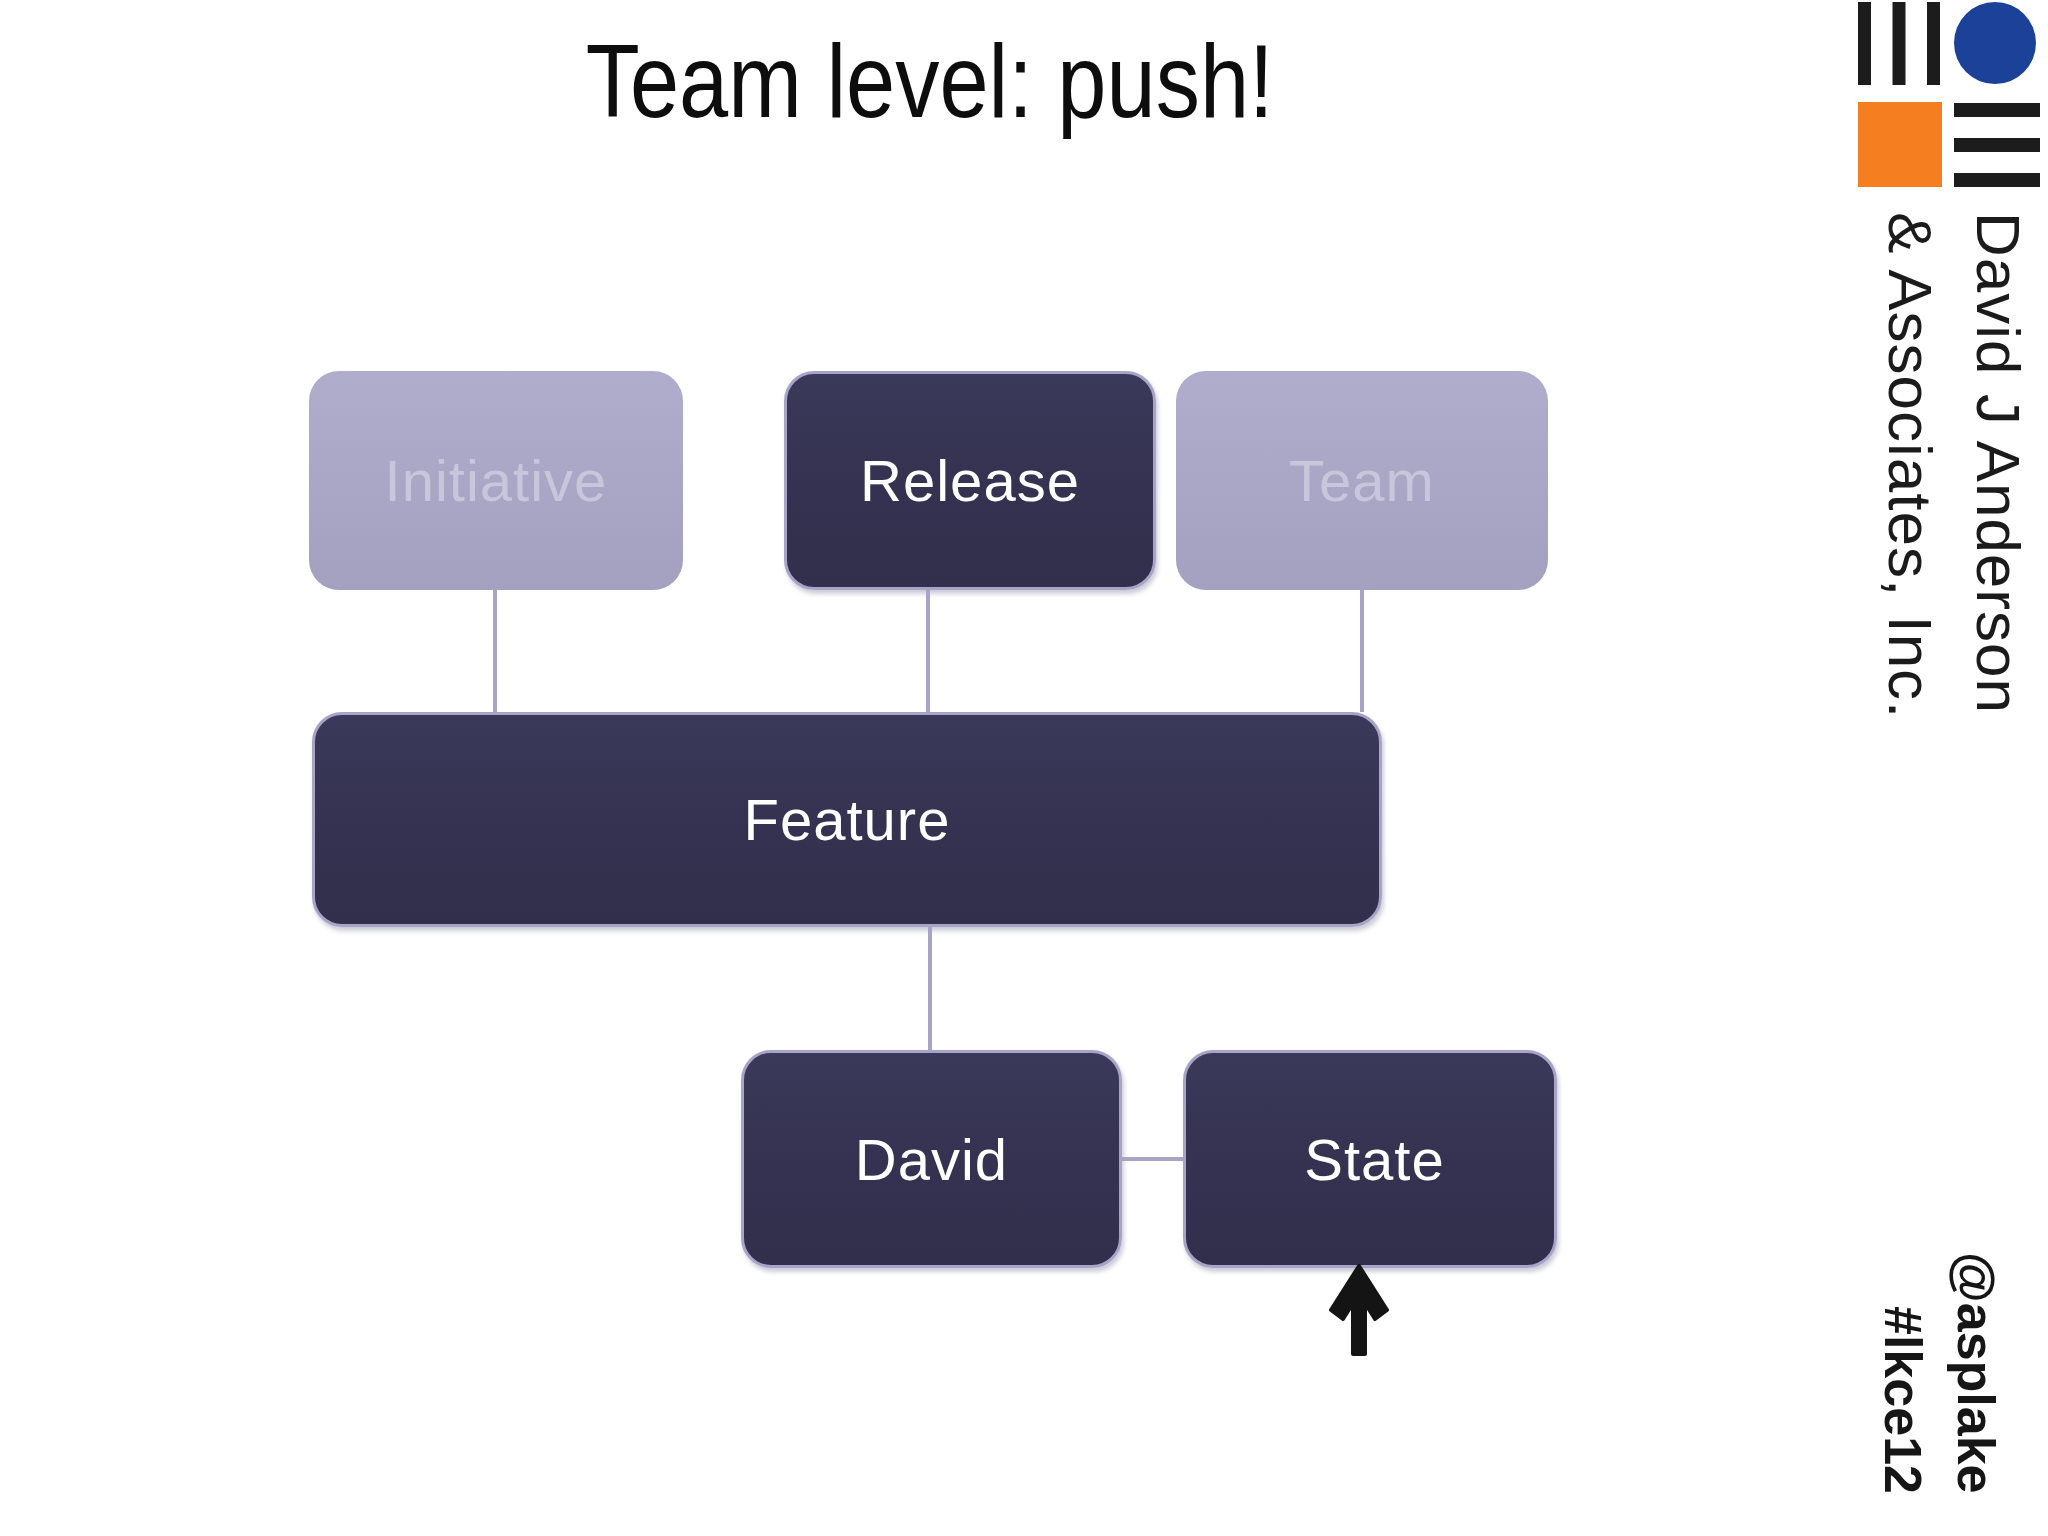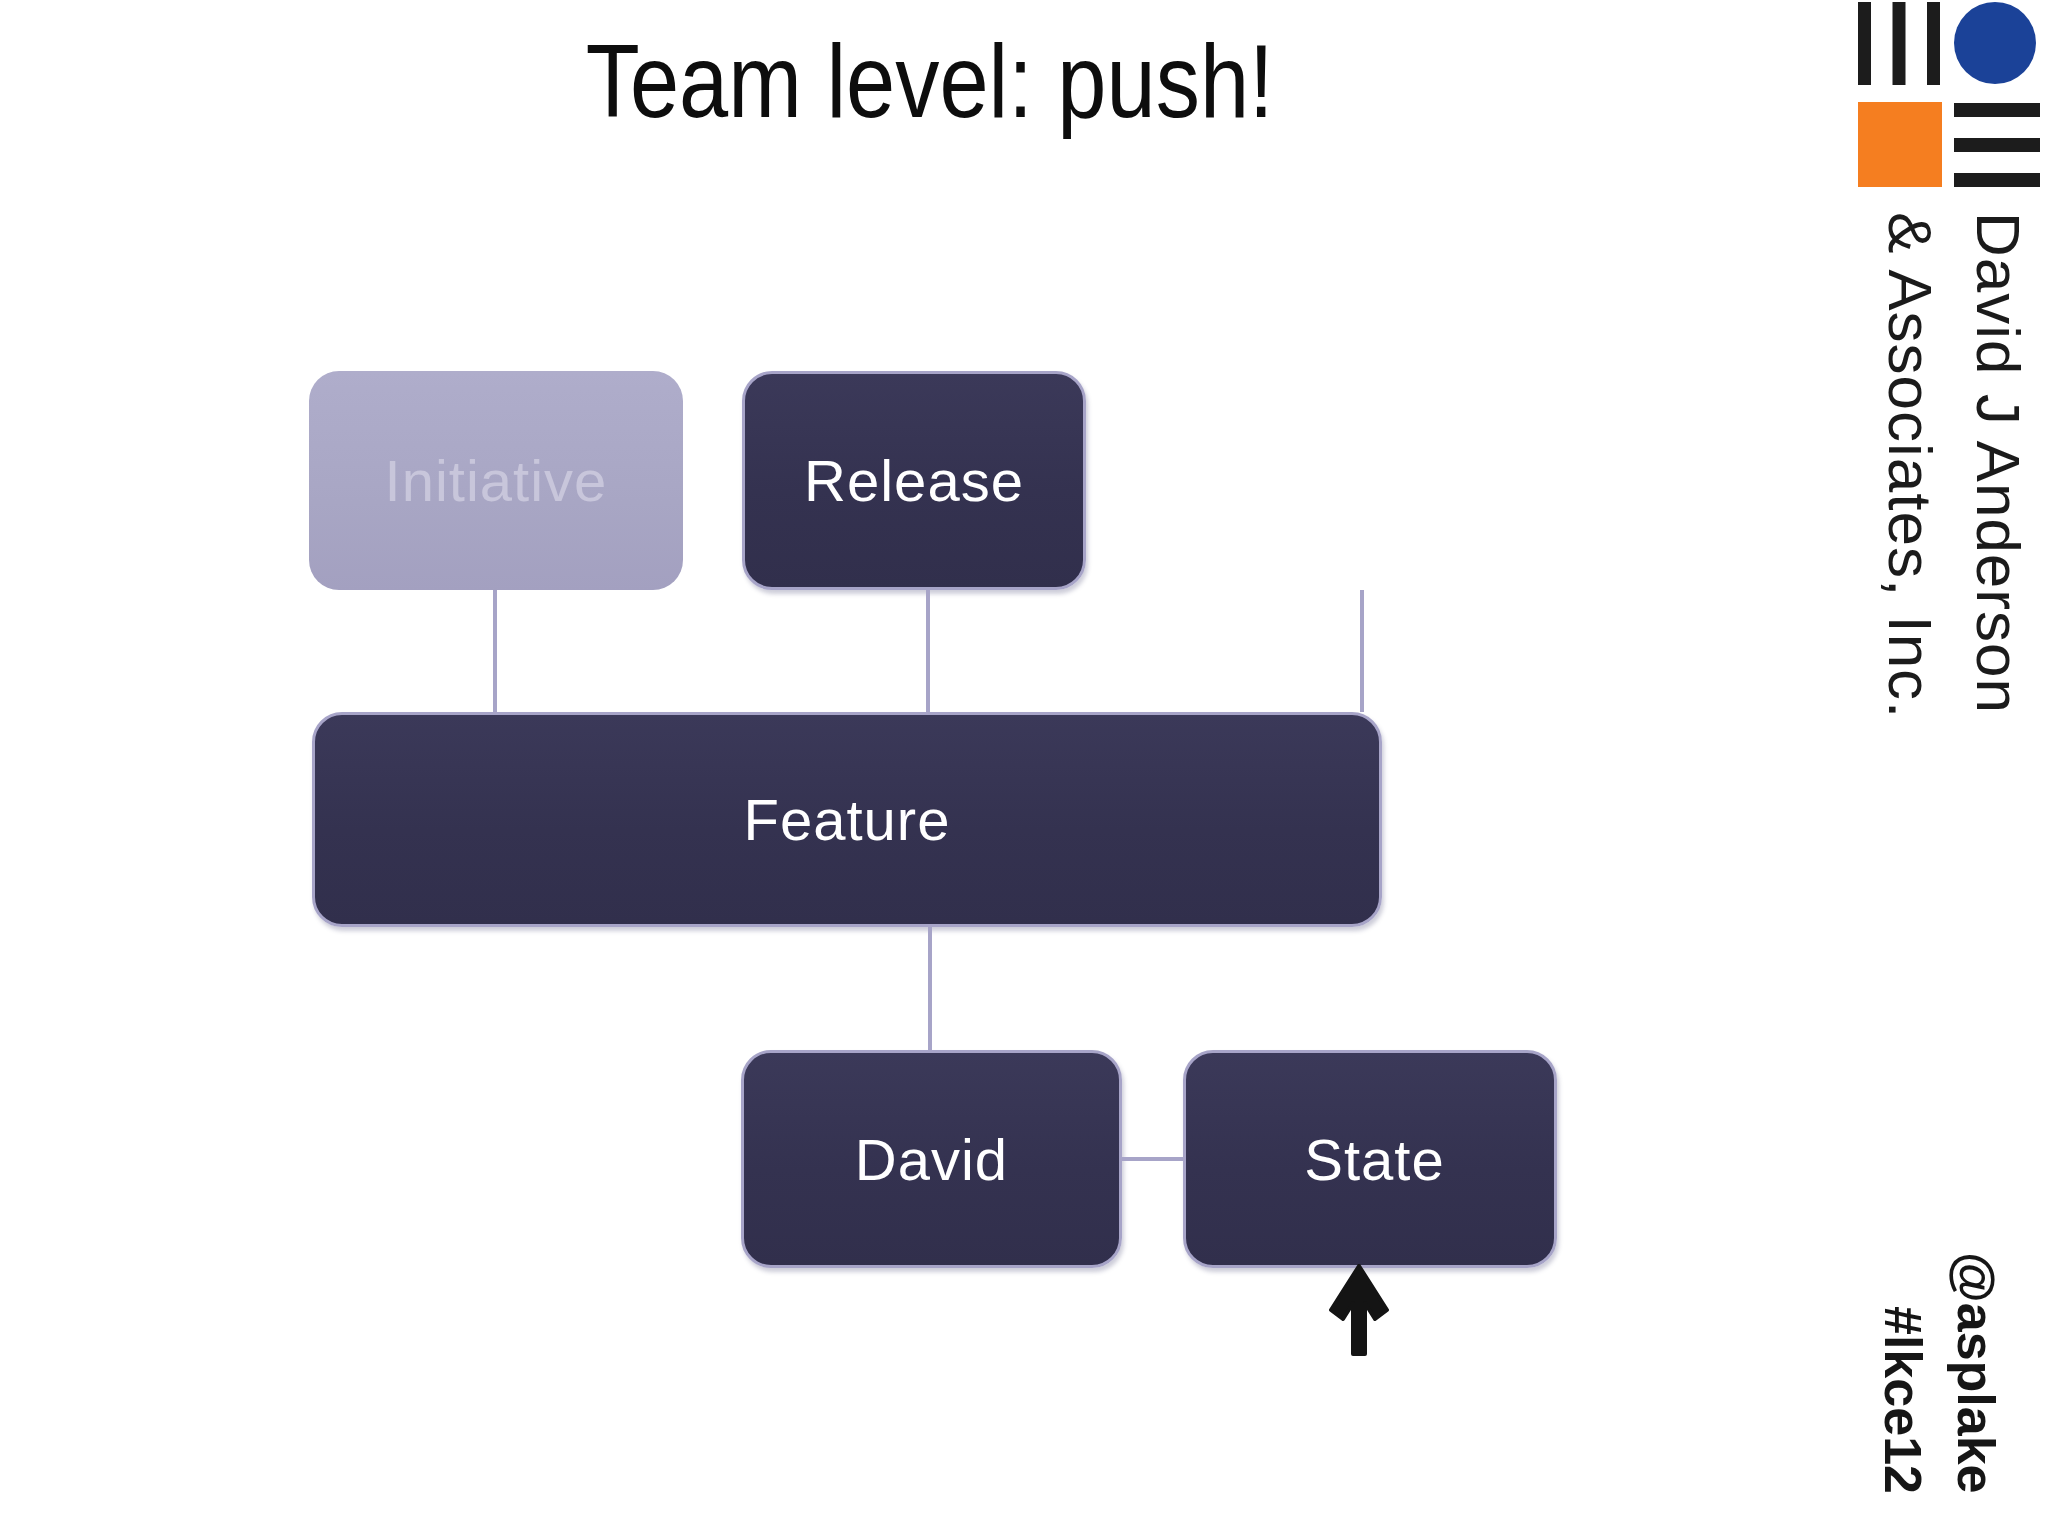--- a/index.html
+++ b/index.html
@@ -45,21 +45,21 @@
     border: 3px solid #a7a4c8;
     color: #ffffff;
     box-shadow: 2px 4px 4px rgba(90, 88, 130, 0.30);
   }
   .box.light {
     background: linear-gradient(180deg, #afadcb 0%, #a8a6c4 60%, #a3a0c0 100%);
     color: #c8c6db;
   }
 
   #box-initiative { left: 309px;  top: 371px;  width: 374px;  height: 219px; }
-  #box-release    { left: 742px;  top: 371px;  width: 344px;  height: 219px; }
+  #box-release    { left: 784px;  top: 371px;  width: 372px;  height: 219px; }
   #box-team       { left: 1176px; top: 371px;  width: 372px;  height: 219px; }
   #box-feature    { left: 312px;  top: 712px;  width: 1070px; height: 215px; }
   #box-task       { left: 741px;  top: 1050px; width: 381px;  height: 218px; }
   #box-state      { left: 1183px; top: 1050px; width: 374px;  height: 218px; padding-left: 9px; }
 
   
   .connector { position: absolute; background: #a7a4c8; }
   #conn-initiative-feature { left: 493px;  top: 590px; width: 4px;  height: 122px; }
   #conn-release-feature    { left: 926px;  top: 590px; width: 4px;  height: 122px; }
   #conn-team-feature       { left: 1360px; top: 590px; width: 4px;  height: 122px; }
@@ -115,20 +115,23 @@
   <div class="title-wrap">
     <span class="title">Team level: push!</span>
   </div>
 
   <div class="box light" id="box-initiative">
     <span>Initiative</span>
   </div>
   <div class="box dark" id="box-release">
     <span>Release</span>
   </div>
+  <div class="box light" id="box-team">
+    <span>Team</span>
+  </div>
   <div class="box dark" id="box-feature">
     <span>Feature</span>
   </div>
   <div class="box dark" id="box-task">
     <span>David</span>
   </div>
   <div class="box dark" id="box-state">
     <span>State</span>
   </div>
 

